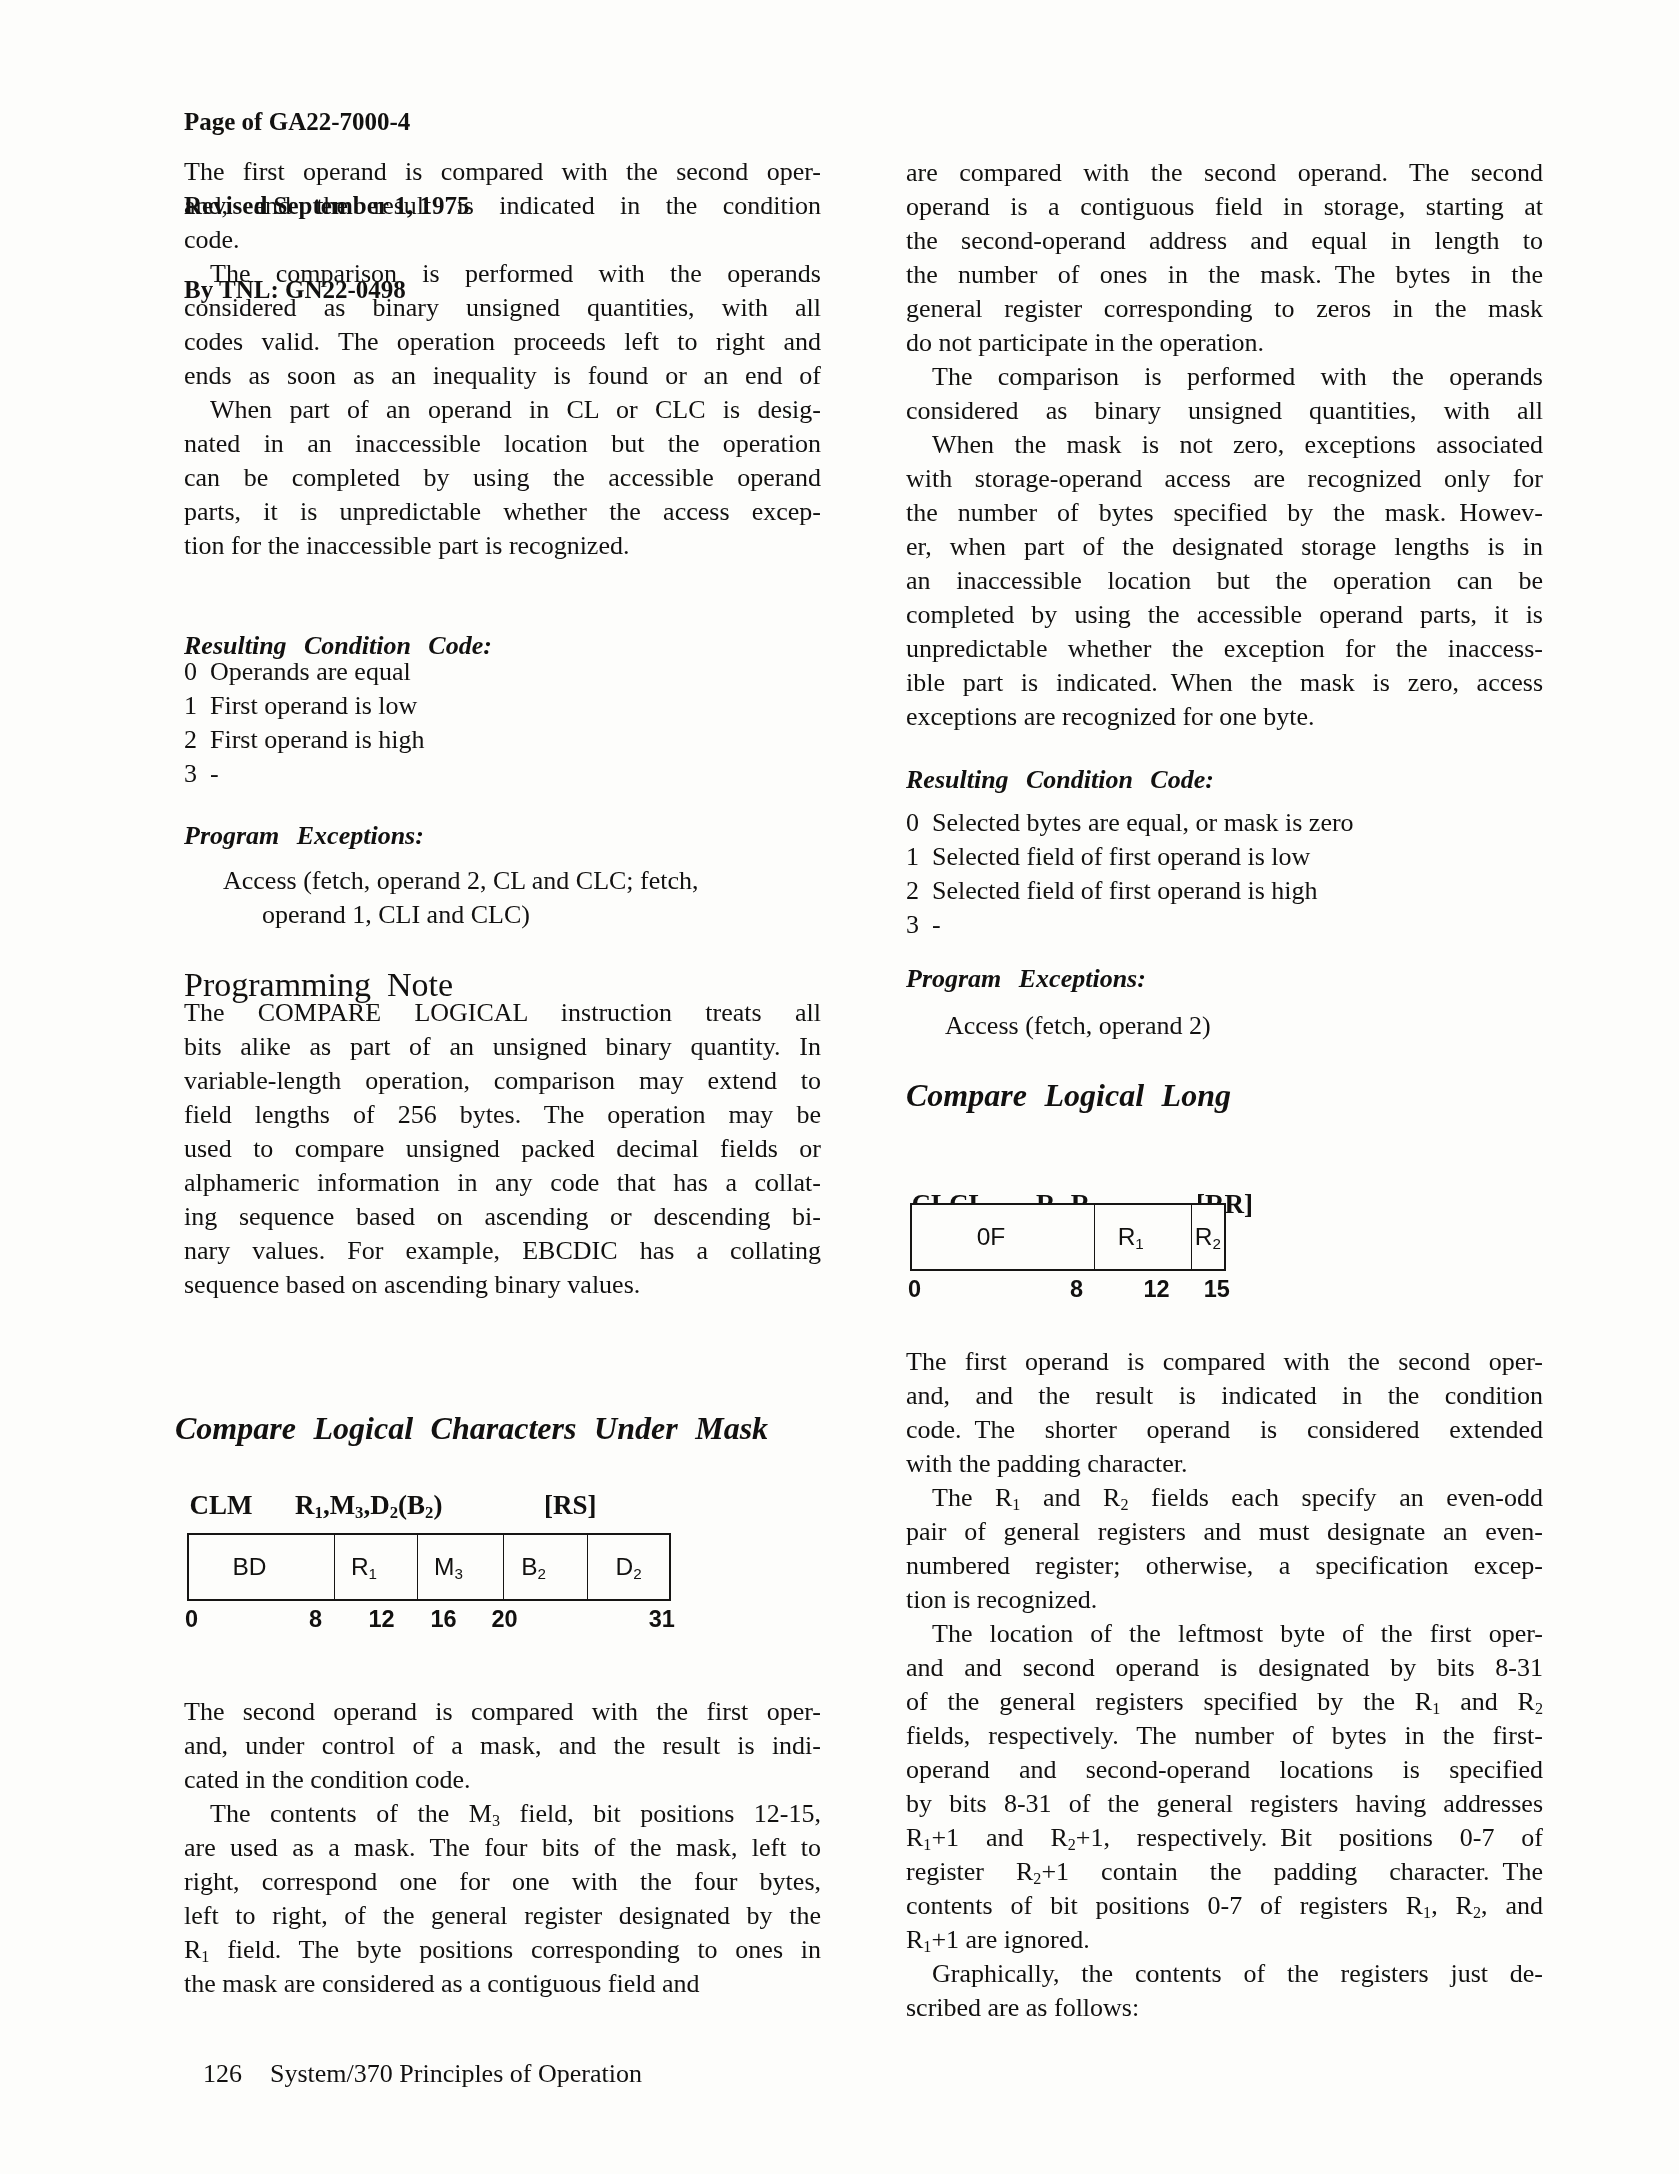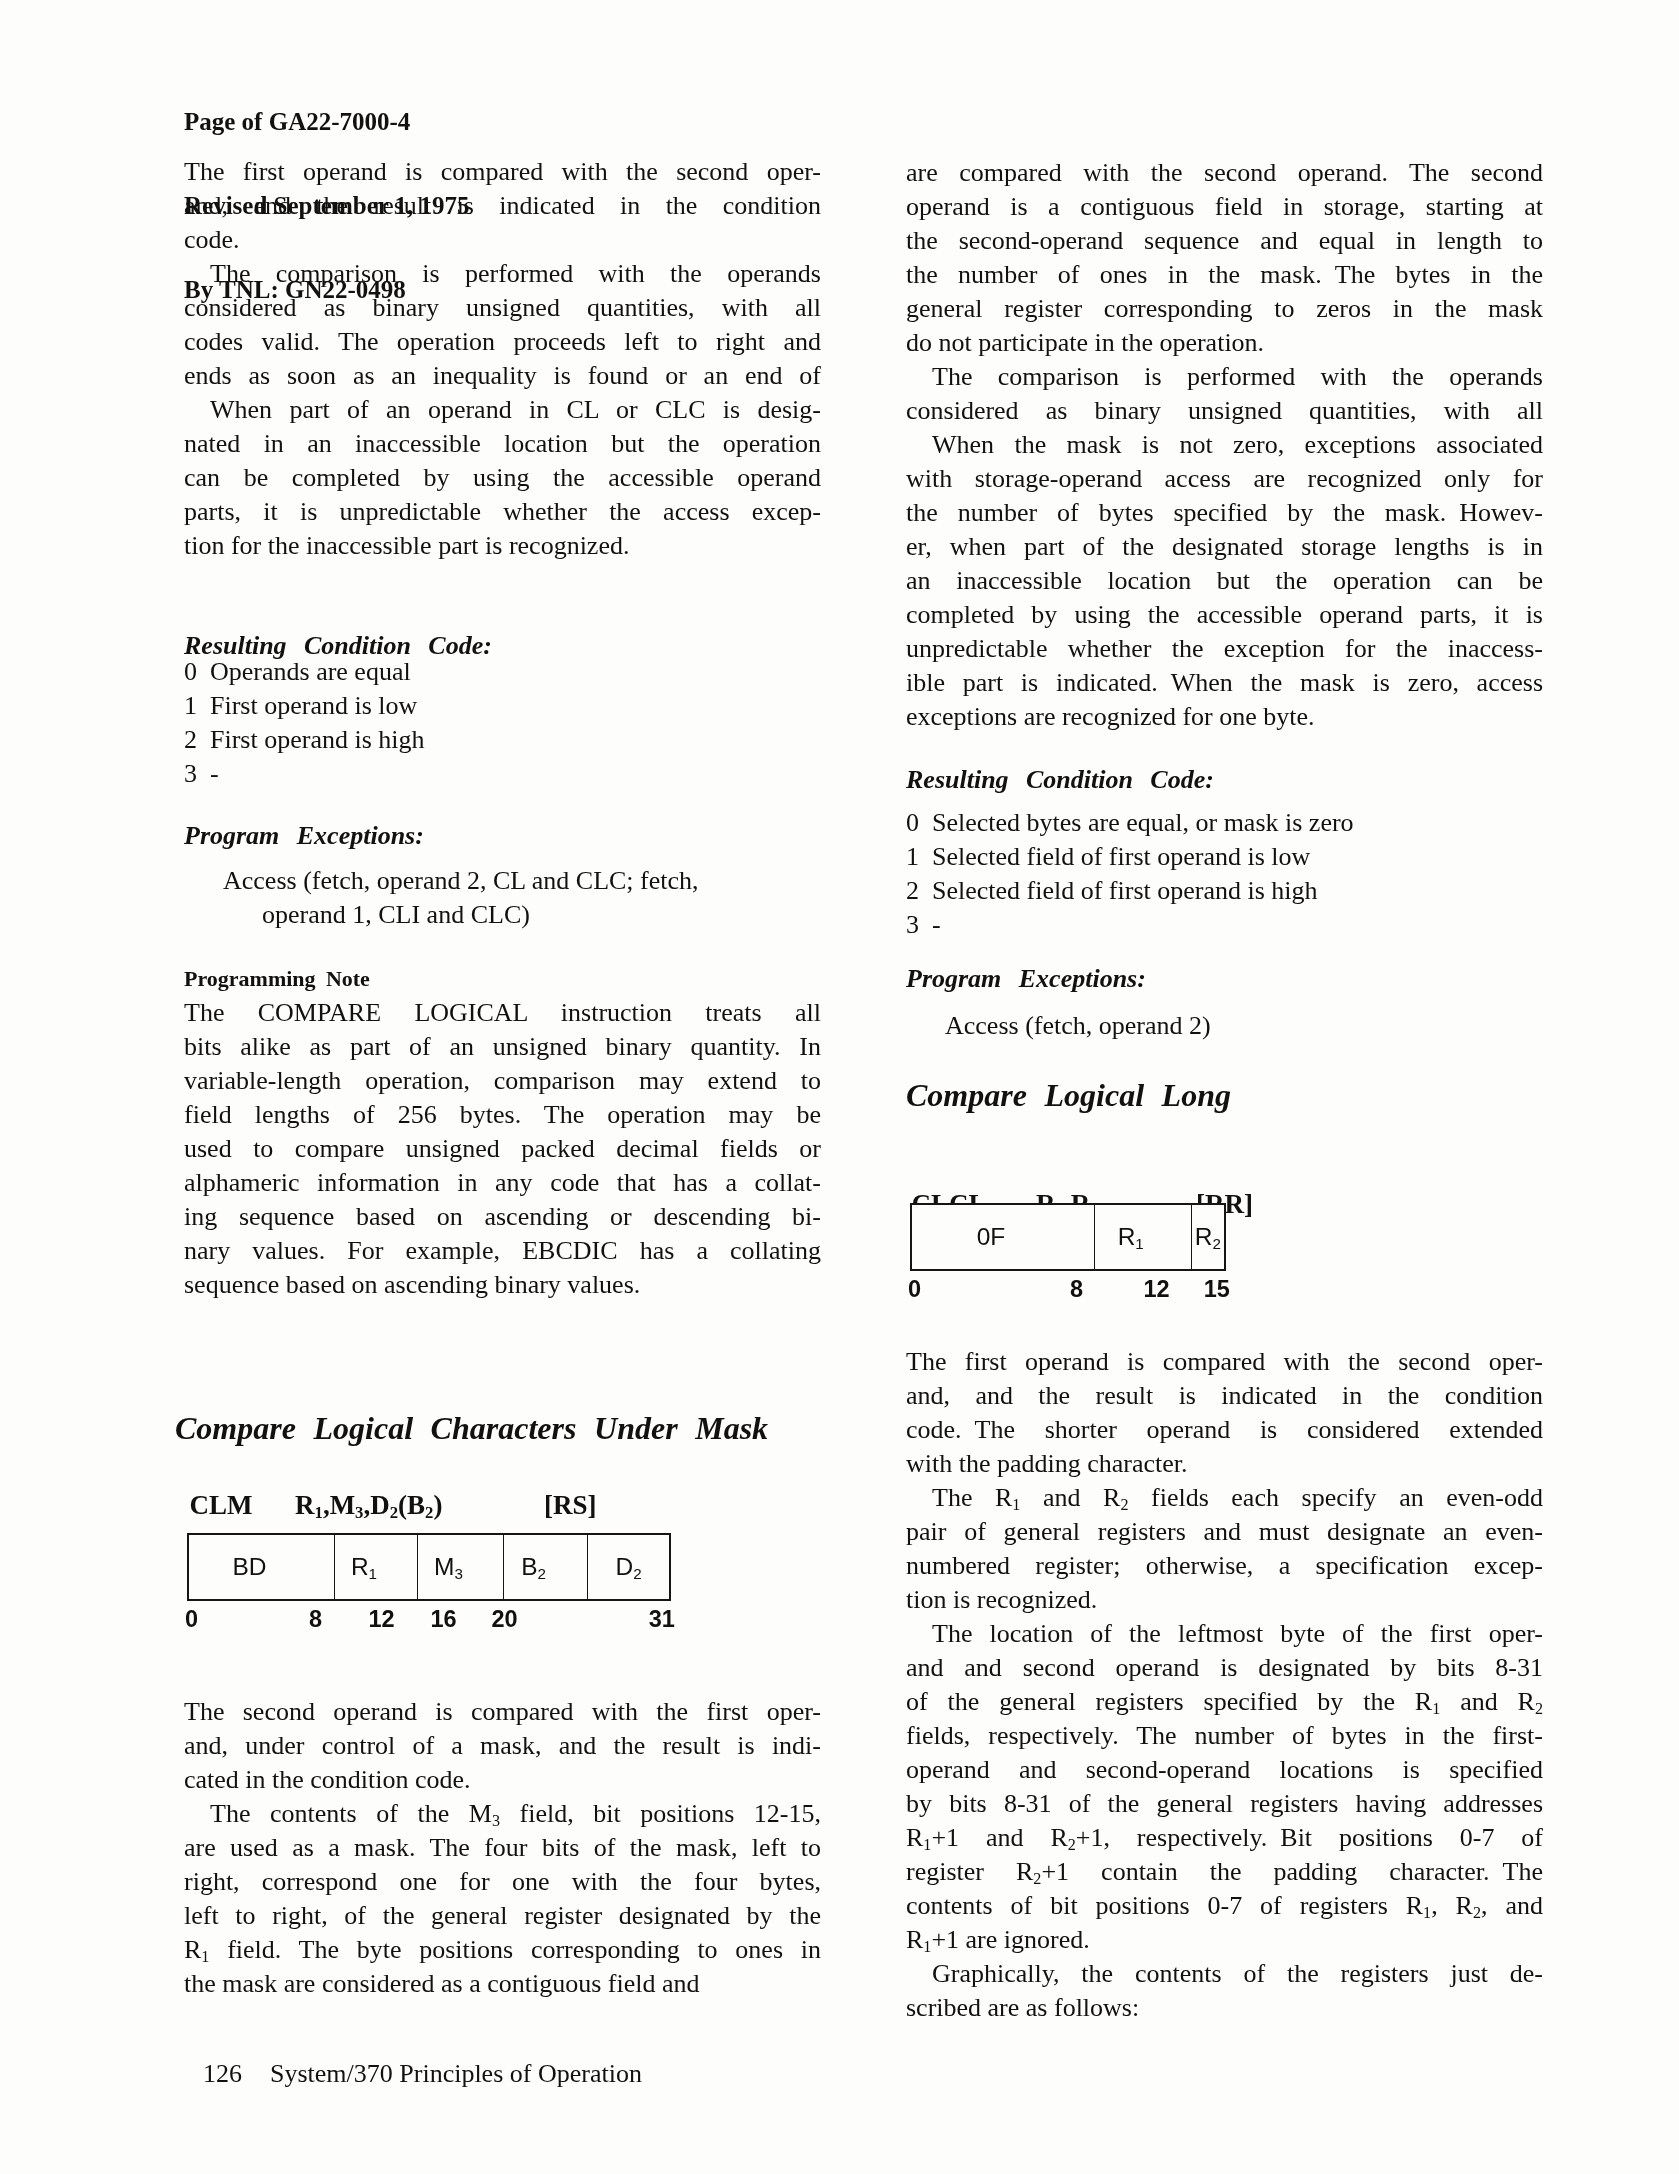--- a/index.html
+++ b/index.html
@@ -14,21 +14,21 @@
     position: relative; width: 1680px; height: 2174px; overflow: hidden;
     background: #fdfdfb;
   }
   .abs { position: absolute; }
   .col { width: 637px; font-size: 26px; line-height: 34px; }
   .ln { white-space: pre-wrap; text-align: justify; text-align-last: justify; }
   .ln-end { text-align-last: left; }
   sub { font-size: 0.62em; vertical-align: -0.24em; line-height: 0; }
   .hdr { font-size: 25px; line-height: 28px; font-weight: bold; white-space: pre; }
   .subhead { font-weight: bold; font-style: italic; font-size: 26px; word-spacing: 0.42em; white-space: pre; }
-  .pn-head { font-weight: bold; font-size: 22px; word-spacing: 0.22em; white-space: pre; }
+  .pn-head { font-weight: normal; font-size: 34px; word-spacing: 0.22em; white-space: pre; }
   .big-head { font-weight: bold; font-style: italic; font-size: 32px; word-spacing: 0.3em; white-space: pre; }
   .stmt { position: relative; height: 38px; font-weight: bold; font-size: 27px; white-space: pre; }
   .stmt span { position: absolute; top: 0; }
   .fmt-diagram { font-family: "Liberation Sans", "DejaVu Sans", sans-serif; }
   .fmt-box { display: flex; border: 2.8px solid #161514; height: 68px; box-sizing: border-box; background: #fdfdfb; gap: 24px; }
   .fmt-cell { border-left: 1.9px solid #161514; display: flex; align-items: center; justify-content: center;
               font-size: 24.5px; box-sizing: border-box; }
   .fmt-cell:first-child { border-left: none; }
   .fmt-ticks { position: relative; height: 28px; margin-top: 4.7px; font-size: 23.5px; font-weight: bold; }
   .fmt-ticks span { position: absolute; top: 0; }
@@ -140,21 +140,21 @@
       <div class="ln ln-end">the mask are considered as a contiguous field and</div>
     </div>
 
   <div class="abs footer" style="left:177px; top:2029px;">
     <span class="num">126</span><span>System/370 Principles of Operation</span>
   </div>
 
   <div class="abs col" style="left:906px; top:156px;">
       <div class="ln">are compared with the second operand. The second</div>
       <div class="ln">operand is a contiguous field in storage, starting at</div>
-      <div class="ln">the second-operand sequence and equal in length to</div>
+      <div class="ln">the second-operand address and equal in length to</div>
       <div class="ln">the number of ones in the mask. The bytes in the</div>
       <div class="ln">general register corresponding to zeros in the mask</div>
       <div class="ln ln-end">do not participate in the operation.</div>
       <div class="ln"> The comparison is performed with the operands</div>
       <div class="ln">considered as binary unsigned quantities, with all</div>
       <div class="ln"> When the mask is not zero, exceptions associated</div>
       <div class="ln">with storage-operand access are recognized only for</div>
       <div class="ln">the number of bytes specified by the mask. Howev-</div>
       <div class="ln">er, when part of the designated storage lengths is in</div>
       <div class="ln">an inaccessible location but the operation can be</div>

